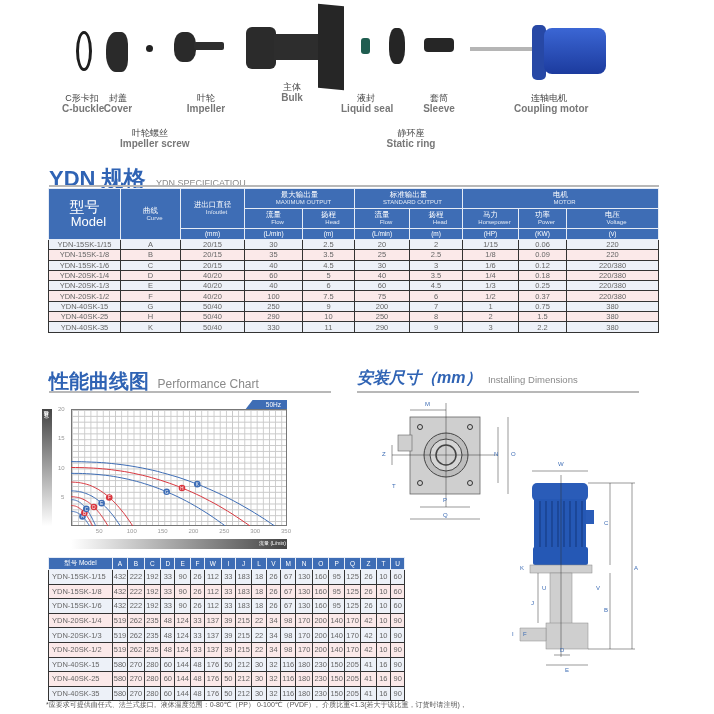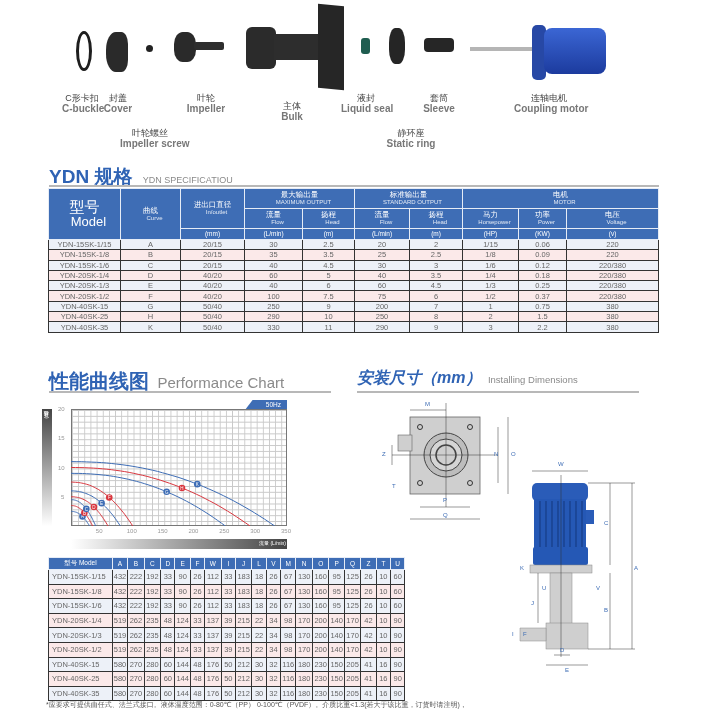--- a/index.html
+++ b/index.html
@@ -109,21 +109,21 @@
       <span class="en">Cover</span>
     </div>
   <div class="part-label" style="left:120px;top:128px;width:60px;">
     <span class="cn">叶轮螺丝</span>
       <span class="en">Impeller screw</span>
     </div>
   <div class="part-label" style="left:186px;top:93px;width:40px;">
     <span class="cn">叶轮</span>
       <span class="en">Impeller</span>
     </div>
-  <div class="part-label" style="left:272px;top:101px;width:40px;">
+  <div class="part-label" style="left:272px;top:82px;width:40px;">
     <span class="cn">主体</span>
       <span class="en">Bulk</span>
     </div>
   <div class="part-label" style="left:341px;top:93px;width:50px;">
     <span class="cn">液封</span>
       <span class="en">Liquid seal</span>
     </div>
   <div class="part-label" style="left:386px;top:128px;width:50px;">
     <span class="cn">静环座</span>
       <span class="en">Static ring</span>
@@ -132,21 +132,21 @@
     <span class="cn">套筒</span>
       <span class="en">Sleeve</span>
     </div>
   <div class="part-label" style="left:514px;top:93px;width:70px;">
     <span class="cn">连轴电机</span>
       <span class="en">Coupling motor</span>
     </div>
 </div>
 
 <div class="sec-title" style="left:49px;top:164px;">
-  <span class="cn" style="font-size:19px;">YDN 规格</span>
+  <span class="cn" style="font-size:22px;">YDN 规格</span>
   <span class="en" style="font-size:9px;margin-left:6px;">YDN SPECIFICATIOU</span>
 </div>
 <div class="sec-rule" style="left:49px;top:185px;width:610px;"></div>
 
 <table class="spec">
   <colgroup>
     <col style="width:72px">
       <col style="width:60px">
       <col style="width:64px">
     <col style="width:58px">
@@ -332,21 +332,21 @@
         <td>9</td>
         <td>3</td>
         <td>2.2</td>
         <td>380</td>
       </tr>
     </tbody>
 </table>
 
 <div class="sec-title" style="left:49px;top:368px;">
   <span class="cn" style="font-size:20px;">性能曲线图</span>
-  <span class="en" style="font-size:15px;margin-left:4px;text-align:right;">Performance Chart</span>
+  <span class="en" style="font-size:12px;margin-left:4px;text-align:right;">Performance Chart</span>
 </div>
 <div class="sec-rule" style="left:49px;top:391px;width:282px;"></div>
 
 <div class="chart">
   <div class="hz-badge">50Hz</div>
   <div class="yaxis-bar"></div>
   <div class="yaxis-label">扬程 (m)</div>
   <div class="chart-grid"></div>
   <svg id="chart-svg" width="216" height="117" viewBox="0 0 216 117">
       <path d="M0.0 102.4L0.5 102.4L0.9 102.4L1.4 102.4L1.9 102.5L2.3 102.5L2.8 102.6L3.2 102.7L3.7 102.8L4.2 102.9L4.6 103.1L5.1 103.2L5.6 103.4L6.0 103.6L6.5 103.8L6.9 104.1L7.4 104.3L7.9 104.6L8.3 104.9L8.8 105.2L9.3 105.6L9.7 105.9L10.2 106.3L10.6 106.7L11.1 107.1L11.6 107.6L12.0 108.0L12.5 108.5L13.0 109.0L13.4 109.6L13.9 110.1L14.3 110.7L14.8 111.3L15.3 112.0L15.7 112.6L16.2 113.3L16.7 114.0L17.1 114.7L17.6 115.4L18.1 116.2L18.5 117.0" fill="none" stroke="#3e6db5" stroke-width="1"></path>

